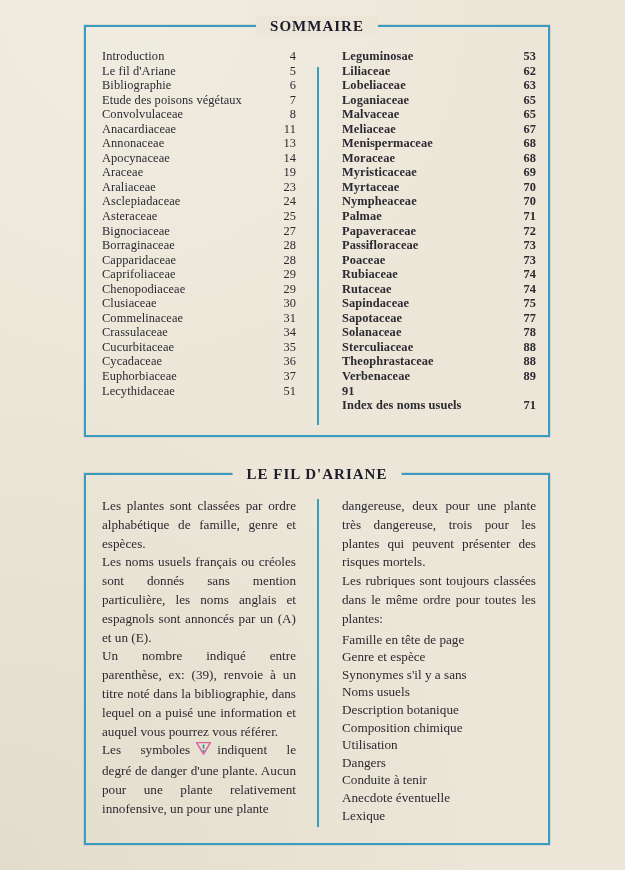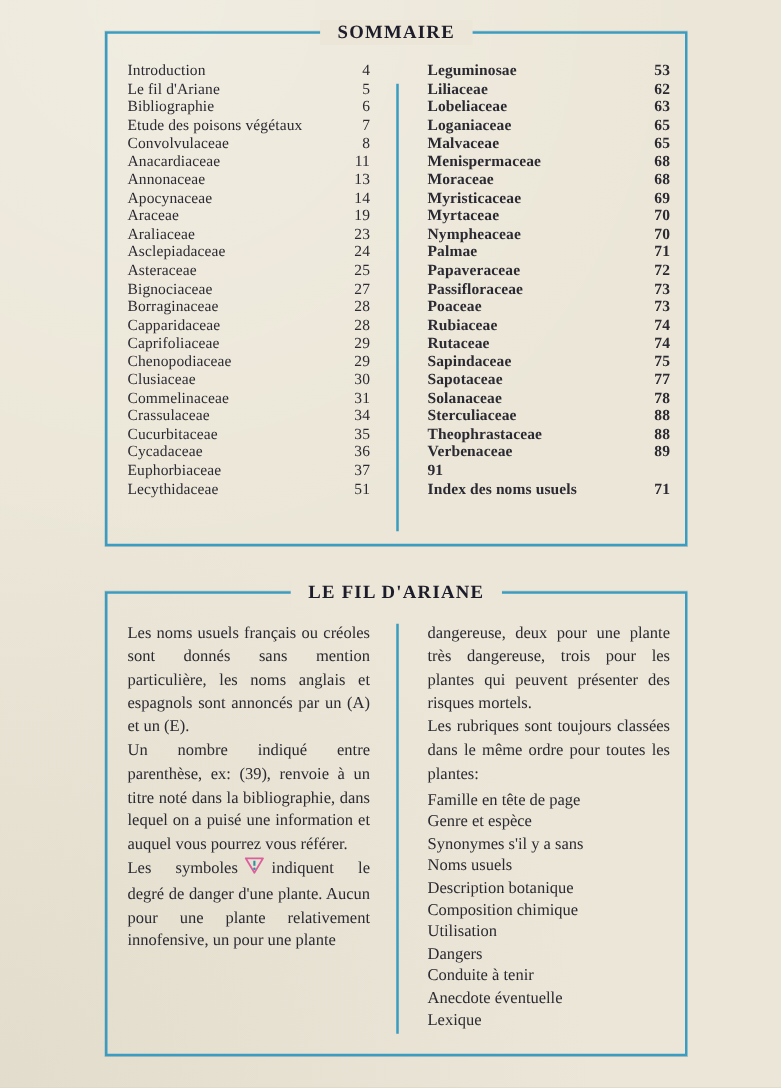--- a/index.html
+++ b/index.html
@@ -181,20 +181,24 @@
         </div>
           <div class="toc-row">
           <span class="toc-label">Loganiaceae</span>
           <span class="toc-page">65</span>
         </div>
           <div class="toc-row">
           <span class="toc-label">Malvaceae</span>
           <span class="toc-page">65</span>
         </div>
           <div class="toc-row">
+          <span class="toc-label">Meliaceae</span>
+          <span class="toc-page">67</span>
+        </div>
+          <div class="toc-row">
           <span class="toc-label">Menispermaceae</span>
           <span class="toc-page">68</span>
         </div>
           <div class="toc-row">
           <span class="toc-label">Moraceae</span>
           <span class="toc-page">68</span>
         </div>
           <div class="toc-row">
           <span class="toc-label">Myristicaceae</span>
           <span class="toc-page">69</span>
@@ -264,20 +268,21 @@
         </div>
         </div>
     </div>
     <div class="toc-divider"></div>
   </section>
 
   <section class="panel panel-ariane">
     <h2 class="panel-title">LE FIL D'ARIANE</h2>
     <div class="cols">
       <div class="col left">
+        <p>Les plantes sont classées par ordre alphabétique de famille, genre et espèces.</p>
         <p>Les noms usuels français ou créoles sont donnés sans mention particulière, les noms anglais et espagnols sont annoncés par un (A) et un (E).</p>
         <p>Un nombre indiqué entre parenthèse, ex: (39), renvoie à un titre noté dans la bibliographie, dans lequel on a puisé une information et auquel vous pourrez vous référer.</p>
         <p>
           <span>Les symboles</span><span class="warning-icon"><svg width="17" height="15" viewBox="0 0 17 15" aria-hidden="true">
                 <polygon points="1.6,1.6 15.4,1.6 8.5,13.2" fill="none" stroke="#da5f9b" stroke-width="1.4" stroke-linejoin="round"></polygon>
                 <line x1="8.5" y1="3.6" x2="8.5" y2="7.6" stroke="#2f8fa3" stroke-width="1.7"></line>
                 <circle cx="8.5" cy="9.9" r="1" fill="#2f8fa3"></circle>
               </svg></span><span>indiquent le degré de danger d'une plante. Aucun pour une plante relativement innofensive, un pour une plante</span>
         </p>
       </div>

